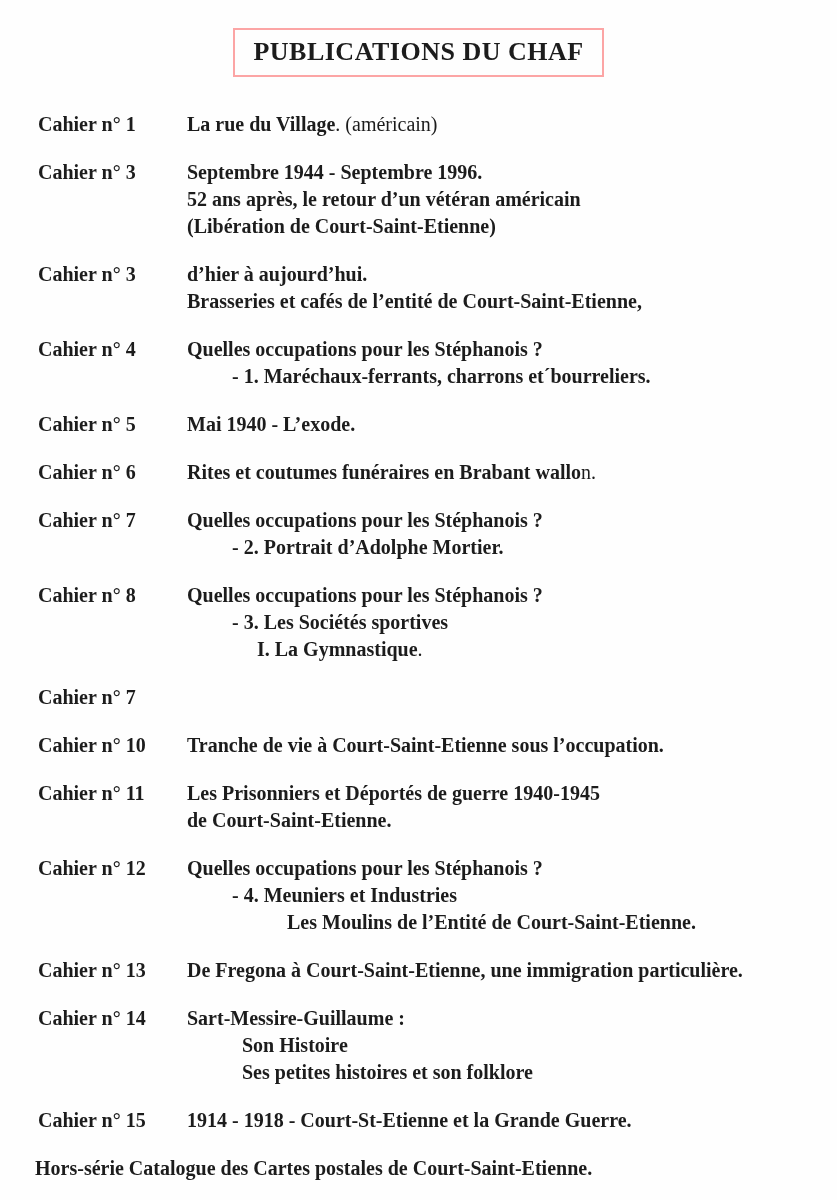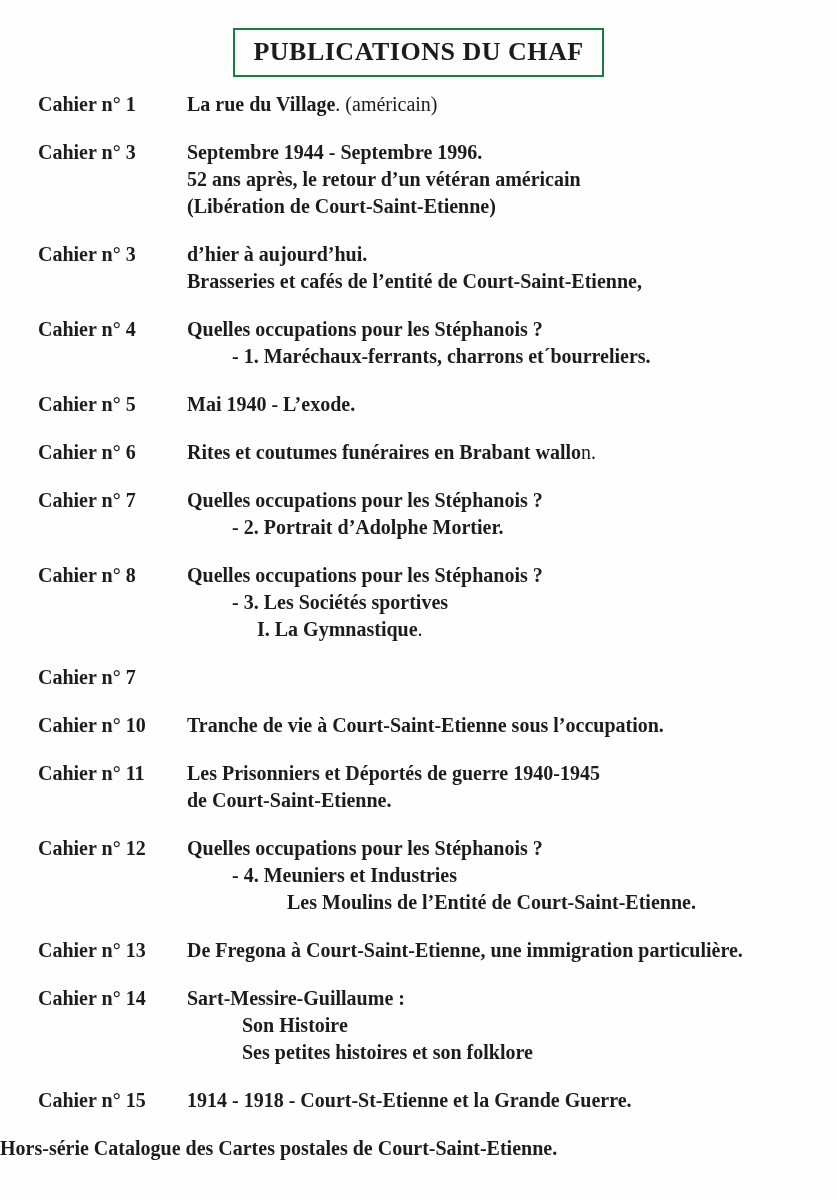--- a/index.html
+++ b/index.html
@@ -10,50 +10,51 @@
     height: 1200px;
     background: #fefefe;
     color: #1c1c1c;
     font-family: "Liberation Serif", "DejaVu Serif", serif;
     overflow: hidden;
   }
   .title-box {
     margin: 28px auto 0 auto;
     width: -moz-fit-content;
     width: fit-content;
-    border: 2px solid #15803d;
+    border: 2px solid #fca5a5;
     padding: 7px 18px 8px 18px;
   }
   .title-box h1 {
     font-size: 26px;
     font-weight: bold;
     letter-spacing: 0.5px;
     white-space: nowrap;
   }
   .list {
-    margin-top: 14px;
+    margin-top: 34px;
     padding-left: 38px;
     padding-right: 28px;
   }
   .row {
     display: flex;
     align-items: flex-start;
     margin-bottom: 21px;
     font-size: 20px;
     line-height: 27px;
     font-weight: bold;
   }
   .label {
     flex: 0 0 149px;
     white-space: nowrap;
   }
   .body { flex: 1; }
   .line { white-space: nowrap; }
   .reg { font-weight: normal; }
   .footer-line {
+    padding-left: 35px;
     font-size: 20px;
     line-height: 27px;
     font-weight: bold;
     white-space: nowrap;
   }
 </style>
 </head>
 <body>
 
 <div class="page">

